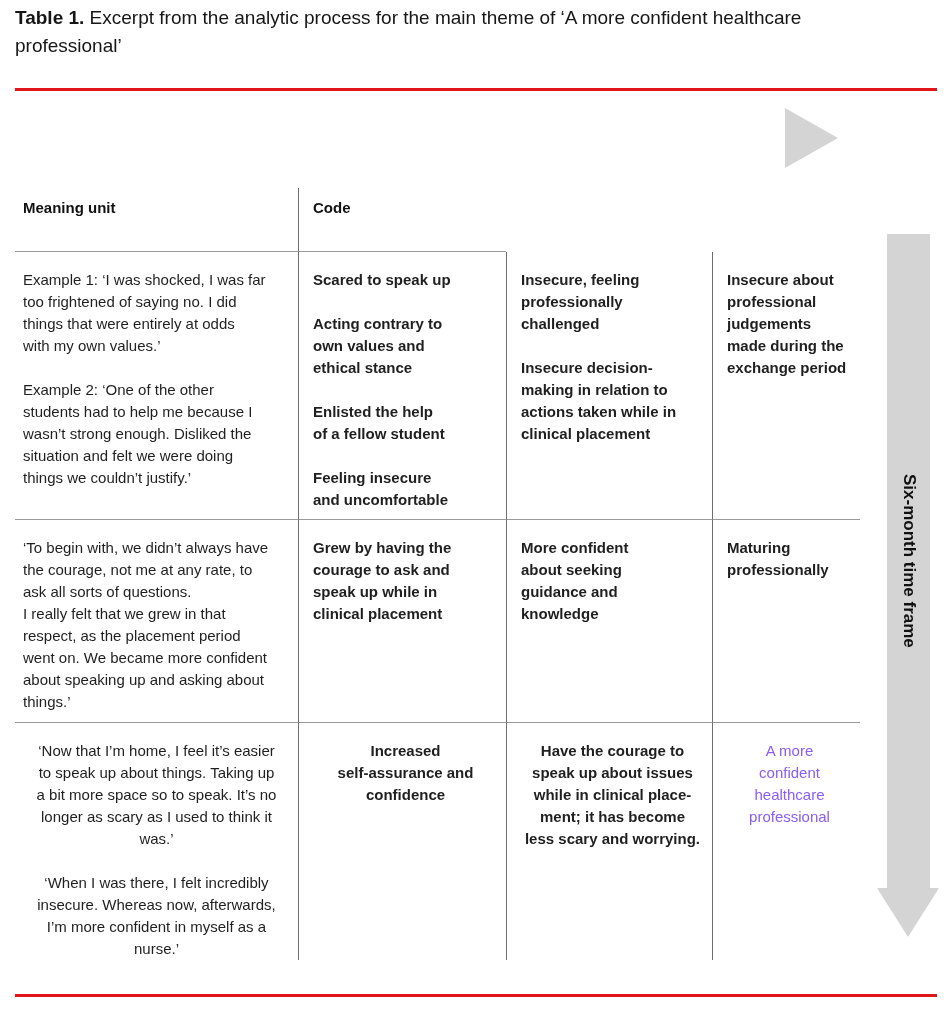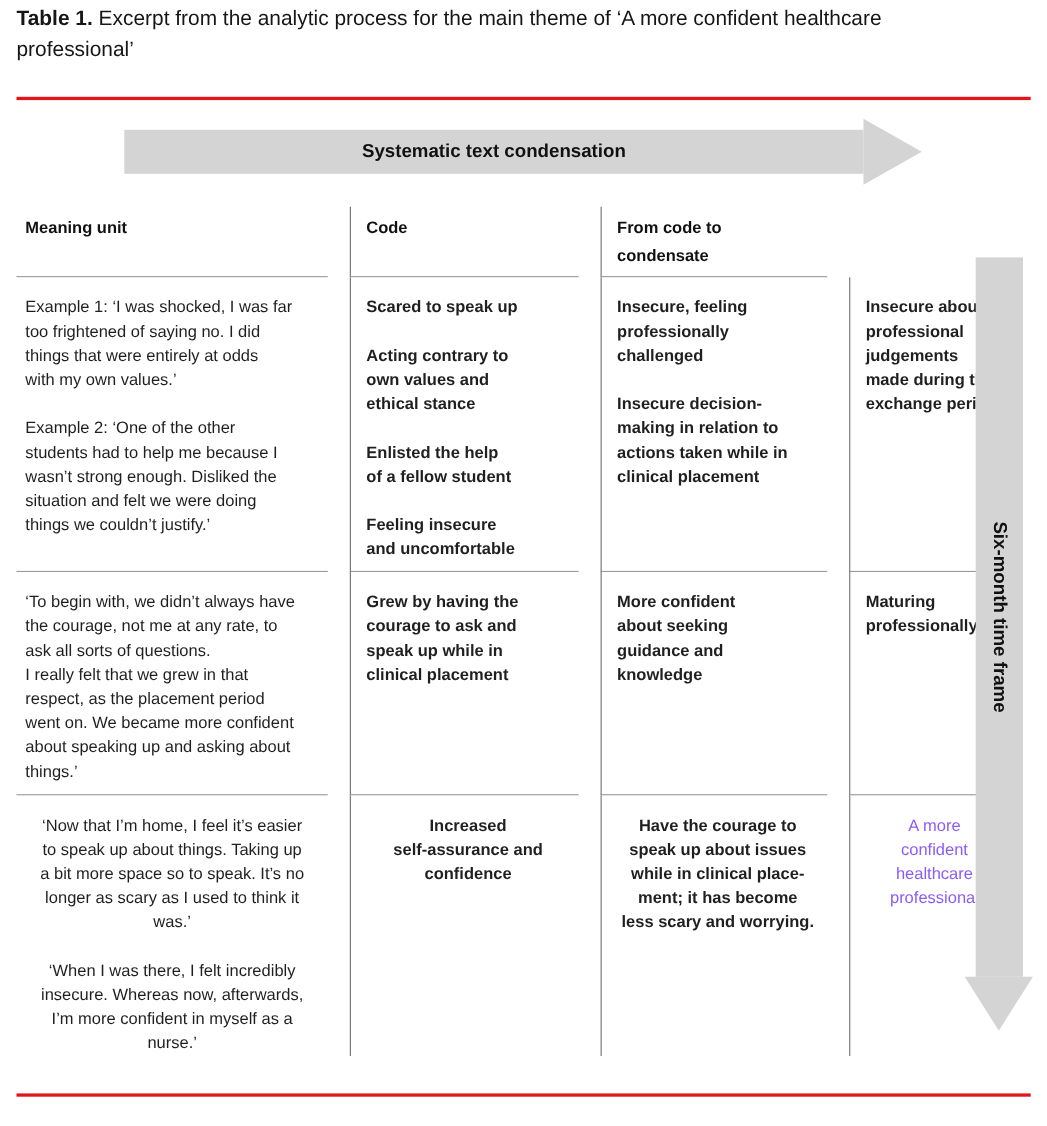--- a/index.html
+++ b/index.html
@@ -69,21 +69,20 @@
   
   .grid {
     position: absolute;
     left: 15px;
     top: 188px;
     width: 845px;
   }
   .trow {
     display: grid;
     grid-template-columns: 283px 208px 206px 148px;
-    gap: 20px;
   }
   .trow-header { height: 64px; }
   .trow-1 { height: 268px; }
   .trow-2 { height: 203px; }
   .trow-3 { height: 237px; text-align: center; }
   .trow-header .cell,
   .trow-1 .cell,
   .trow-2 .cell { border-bottom: 1px solid #9a9a9a; }
   .cell {
     box-sizing: border-box;
@@ -140,32 +139,27 @@
 <body>
 
 <div class="page">
 
   <p class="caption"><span class="lbl">Table 1.</span><span> Excerpt from the analytic process for the main theme of ‘A more confident healthcare
 professional’</span></p>
 
   <div class="rule rule-top"></div>
 
   <div class="harrow">
-    <div class="harrow-shaft">
-      <span class="harrow-label">Systematic text condensation</span>
-    </div>
     <div class="harrow-head"></div>
   </div>
 
   <div class="grid">
     <div class="trow trow-header">
       <div class="cell c1">Meaning unit</div>
       <div class="cell c2">Code</div>
-      <div class="cell c3">From code to
-condensate</div>
     </div>
 
     <div class="trow trow-1">
       <div class="cell c1">Example 1: ‘I was shocked, I was far
 too frightened of saying no. I did
 things that were entirely at odds
 with my own values.’
 
 Example 2: ‘One of the other
 students had to help me because I

